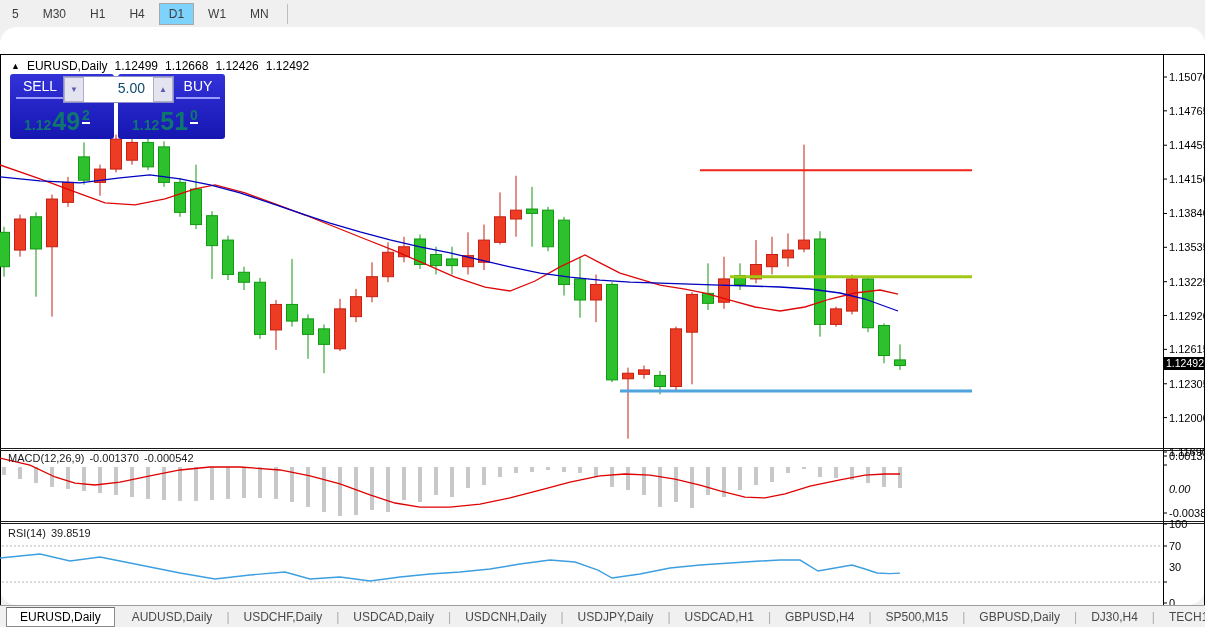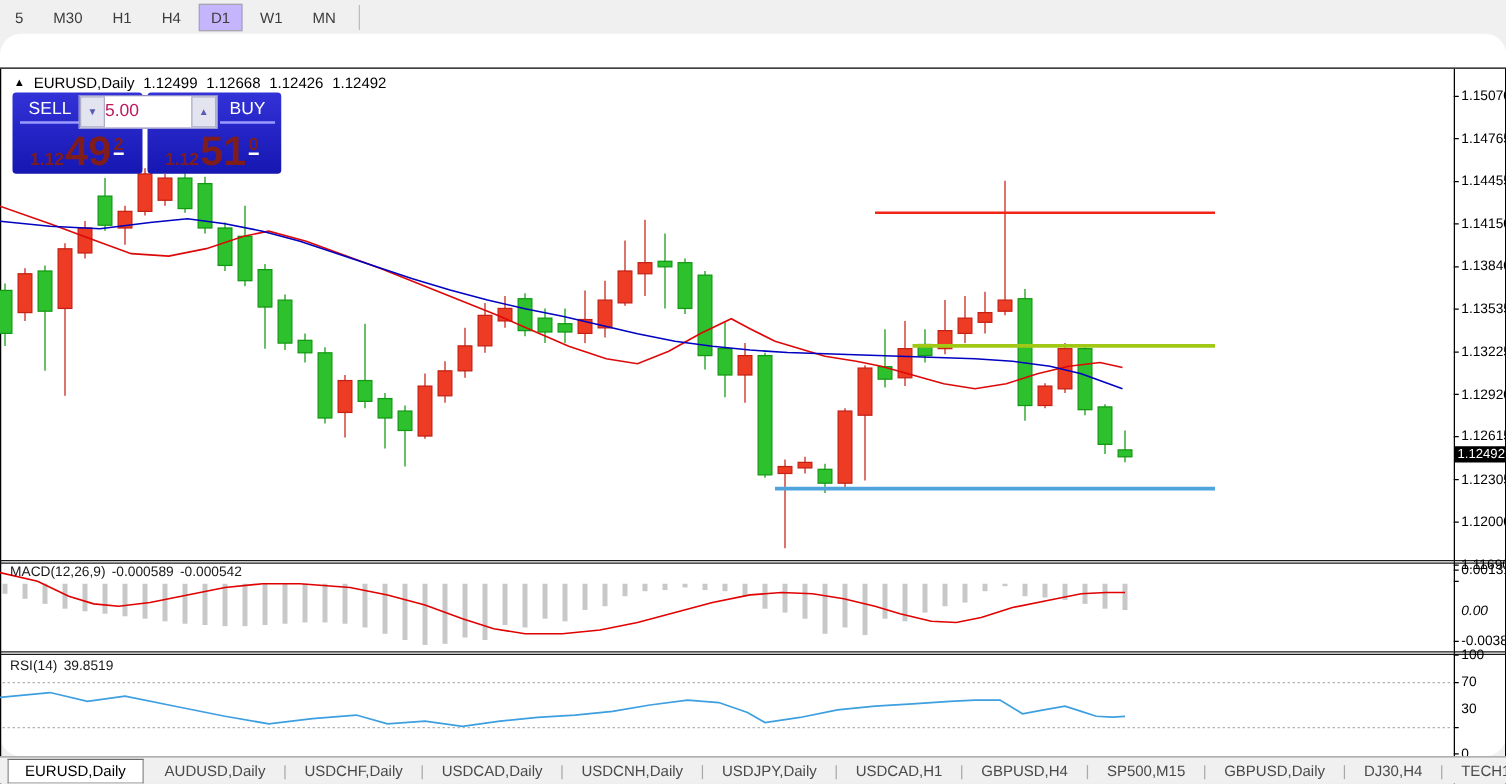--- a/index.html
+++ b/index.html
@@ -2,21 +2,21 @@
 <html><head>
 <meta charset="utf-8">
 <style>
   html,body{margin:0;padding:0;background:#e8e8e8;}
   .app{position:relative;width:1205px;height:627px;background:#f0f0f0;overflow:hidden;
        font-family:"Liberation Sans",sans-serif;-webkit-font-smoothing:antialiased;}
   
   .toolbar{position:absolute;left:0;top:0;width:1205px;height:27px;background:#f0f0f0;
            display:flex;align-items:center;font-size:12px;color:#3c3c3c;}
   .tf-btn{padding:3px 9px;margin:0 2px;cursor:default;border:1px solid transparent;}
-  .tf-btn.active{background:#c4b5fd;border:1px solid #a8a8a8;}
+  .tf-btn.active{background:#7dd3fc;border:1px solid #a8a8a8;}
   .tb-sep{width:1px;height:20px;background:#bdbdbd;margin:0 6px;}
   
   .chart-window{position:absolute;left:0;top:27px;width:1205px;height:578px;background:#ffffff;border-radius:17px;}
   svg{position:absolute;left:0;top:0;}
   
   .chart-title{position:absolute;left:11px;top:32px;font-size:12px;color:#000;z-index:3;white-space:nowrap;}
   .chart-title .tri{font-size:9px;margin-right:5px;vertical-align:1px;}
   .chart-title span.num{margin-left:7px;}
   .chart-title .sym{margin-left:2px;}
   
@@ -26,24 +26,24 @@
   .tp-left{left:0;width:104px;}
   .tp-right{left:108px;width:107px;}
   .tp-btn{position:absolute;top:4px;font-size:14px;color:#fff;text-align:center;cursor:pointer;}
   .tp-btn .ul{display:block;height:2px;background:#9a9aff;margin-top:3px;}
   .tp-sell{left:6px;width:48px;}
   .tp-buy{left:166px;width:44px;}
   .tp-spin{position:absolute;left:53px;top:2px;width:109px;height:25px;background:#fff;
            border:1px solid #8c8cc8;display:flex;align-items:stretch;z-index:4;}
   .sp-btn{width:18px;background:#e4e4f0;border:1px solid #aeaec8;font-size:8px;color:#5a5ab4;
           display:flex;align-items:center;justify-content:center;cursor:pointer;}
-  .sp-val{flex:1;font-size:14px;color:#be185d;text-align:left;padding:3px 8px 0 0;}
-  .tp-price{position:absolute;bottom:3px;color:#7f1d1d;display:flex;align-items:baseline;}
+  .sp-val{flex:1;font-size:14px;color:#0c4a6e;text-align:right;padding:3px 8px 0 0;}
+  .tp-price{position:absolute;bottom:3px;color:#0f766e;display:flex;align-items:baseline;}
   .tp-price .small{font-size:14px;font-weight:bold;}
-  .tp-price .big{font-size:33px;font-weight:bold;line-height:30px;margin-left:1px;}
+  .tp-price .big{font-size:25px;font-weight:bold;line-height:30px;margin-left:1px;}
   .tp-price .sup{font-size:14px;font-weight:bold;align-self:flex-start;border-bottom:2px solid #fff;
                  margin-left:2px;margin-top:2px;line-height:14px;}
   .tpp-left{left:14px;}
   .tpp-right{left:122px;}
   
   .ind-label{position:absolute;left:8px;font-size:11px;color:#1a1a1a;z-index:3;white-space:nowrap;}
   .ind-label span{margin-right:5px;}
   
   .ax-label{position:absolute;font-size:11px;color:#000;line-height:12px;white-space:nowrap;}
   .date-label{position:absolute;font-size:11px;color:#000;transform:translateX(-50%);white-space:nowrap;}
@@ -322,21 +322,21 @@
         <span class="big">49</span>
         <span class="sup">2</span>
       </div>
       <div class="tp-price tpp-right">
         <span class="small">1.12</span>
         <span class="big">51</span>
         <span class="sup">0</span>
       </div>
     </div>
 
-    <div class="ind-label" style="top:425px;"><span>MACD(12,26,9)</span><span>-0.000589</span><span>-0.000542</span></div>
+    <div class="ind-label" style="top:425px;"><span>MACD(12,26,9)</span><span>-0.001370</span><span>-0.000542</span></div>
 
     <div class="ind-label" style="top:500px;"><span>RSI(14)</span><span>39.8519</span></div>
 
     <div id="axis-labels">
         <div class="ax-label" style="left: 1169px; top: 44px;">1.15070</div>
         <div class="ax-label" style="left: 1169px; top: 77.8388px;">1.14765</div>
         <div class="ax-label" style="left: 1169px; top: 112.232px;">1.14455</div>
         <div class="ax-label" style="left: 1169px; top: 146.071px;">1.14150</div>
         <div class="ax-label" style="left: 1169px; top: 180.464px;">1.13840</div>
         <div class="ax-label" style="left: 1169px; top: 214.303px;">1.13535</div>

